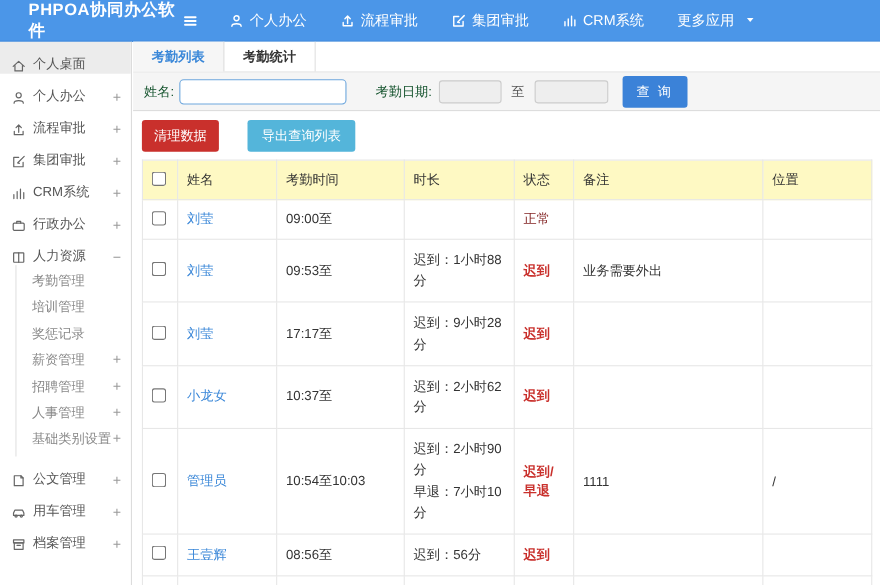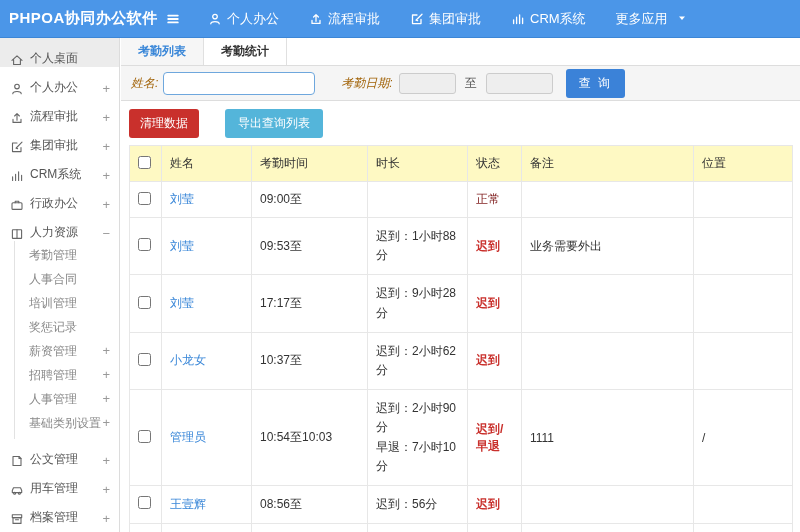--- a/index.html
+++ b/index.html
@@ -2,21 +2,21 @@
 <html style="--header-bg: #4b96e8; --header-border: #3c86d6; --link-blue: #3a87d8; --btn-blue: #3b82d8; --danger-red: #c9302c; --info-blue: #54b5da; --status-red: #c9302c;"><head>
 <meta charset="utf-8">
 <style>
   * { margin:0; padding:0; box-sizing:border-box; }
   html,body { width:800px; height:532px; overflow:hidden; background:#fff;
     font-family:"Liberation Sans","DejaVu Sans",sans-serif; font-size:12px; color:#333; }
   
   .header { position:absolute; left:0; top:0; width:800px; height:38px;
     background:var(--header-bg); border-bottom:1px solid var(--header-border);
     display:flex; align-items:center; color:#fff; }
-  .logo { font-size:15px; font-weight:bold; padding-left:9px; width:160px; letter-spacing:0.5px; }
+  .logo { font-size:15px; font-weight:bold; padding-left:26px; width:160px; letter-spacing:0.5px; }
   .hamburger { width:26px; height:26px; display:flex; align-items:center; justify-content:center;
     cursor:pointer; margin-right:22px; }
   .topnav { display:flex; align-items:center; gap:30px; font-size:13px; }
   .topnav .nav-item { display:flex; align-items:center; gap:5px; cursor:pointer; }
   .icon { display:inline-flex; align-items:center; justify-content:center; }
   
   .sidebar { position:absolute; left:0; top:38px; bottom:0; width:120px; background:#fff;
     border-right:1px solid #dcdcdc; overflow:hidden; }
   .side-item { position:relative; height:29px; display:flex; align-items:flex-end; gap:6px;
     padding-left:10px; color:#555; cursor:pointer; }
@@ -26,21 +26,21 @@
   .sub-item { position:relative; height:24px; line-height:24px; padding-left:14px; color:#888; cursor:pointer; }
   .sub-item .expand { position:absolute; right:9px; color:#999; font-size:13px; }
   
   .content { position:absolute; left:121px; top:38px; right:0; bottom:0; background:#fff; }
   .tabbar { height:28px; border-bottom:1px solid #ddd; background:#fff; display:flex; }
   .tab { padding:0 17px; line-height:27px; font-weight:bold; color:#333;
     border-right:1px solid #e0e0e0; cursor:pointer; }
   .tab.active { color:var(--link-blue); background:#f6f6f6; }
   .filterbar { height:35px; background:#f5f5f5; border-bottom:1px solid #ddd;
     display:flex; align-items:center; padding:0 10px; }
-  .filterbar label { color:#a16207;font-style:italic; }
+  .filterbar label { color:#14532d; }
   .inp-name { width:152px; height:23px; border:1px solid #6ea7dd; border-radius:4px;
     margin:0 12px 0 5px; padding:0 6px; font-size:12px; outline:none; }
   .lbl-date { margin-left:14px; }
   .inp-date { height:21px; background:#eee; border:1px solid #ccc; border-radius:3px;
     padding:0 4px; font-size:12px; outline:none; }
   .inp-date.from { width:57px; margin-left:6px; }
   .inp-date.to { width:67px; }
   .to-sep { margin:0 9px; color:#555; }
   .btn { border:none; color:#fff; font-weight:normal; font-size:12px; border-radius:3px; cursor:pointer;
     font-family:inherit; }
@@ -177,21 +177,20 @@
         <svg width="14" height="14" viewBox="0 0 14 14" fill="none" stroke="#666" stroke-width="1.1" stroke-linecap="round" stroke-linejoin="round">
           <rect x="2.4" y="2.8" width="9.2" height="8.6" rx="0.5"></rect>
           <path d="M7 2.8 V11.4"></path>
         </svg>
       </span>
       <span>人力资源</span>
       <span class="expand">−</span>
     </div>
     <div class="submenu">
       <div class="sub-item"><span>考勤管理</span></div>
-      <div class="sub-item"><span>人事合同</span></div>
       <div class="sub-item"><span>培训管理</span></div>
       <div class="sub-item"><span>奖惩记录</span></div>
       <div class="sub-item"><span>薪资管理</span><span class="expand">+</span></div>
       <div class="sub-item"><span>招聘管理</span><span class="expand">+</span></div>
       <div class="sub-item"><span>人事管理</span><span class="expand">+</span></div>
       <div class="sub-item"><span>基础类别设置</span><span class="expand">+</span></div>
     </div>
     <div class="side-item">
       <span class="icon">
         <svg width="14" height="14" viewBox="0 0 14 14" fill="none" stroke="#666" stroke-width="1.1" stroke-linecap="round" stroke-linejoin="round">

